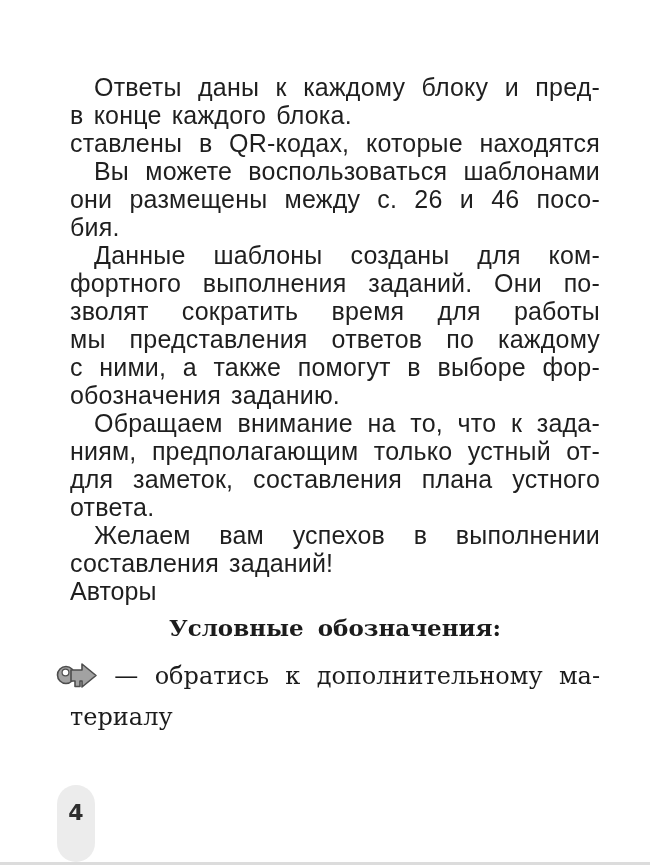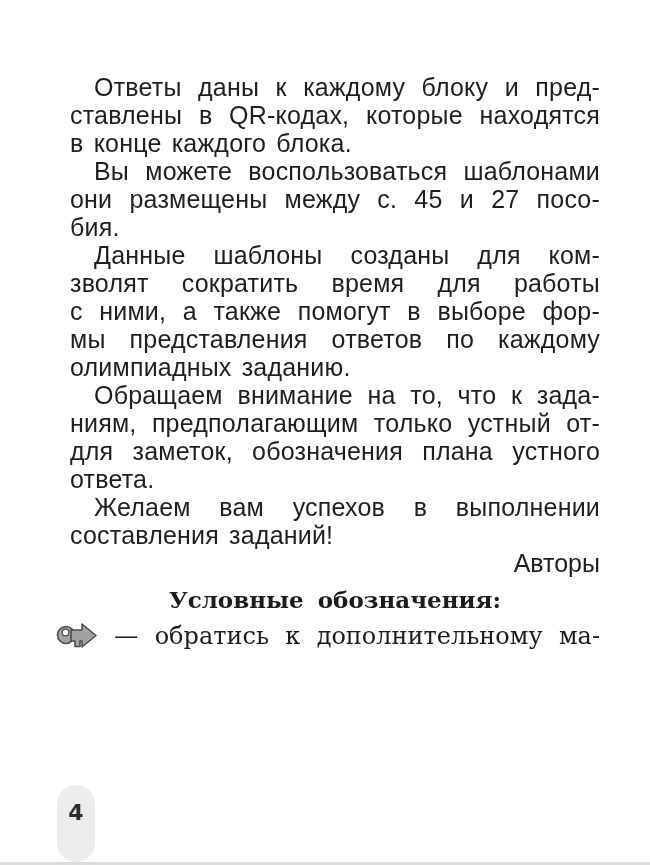--- a/index.html
+++ b/index.html
@@ -22,35 +22,34 @@
     color:#1f1f1f;
     letter-spacing:0.2px;
   }
   .para { margin:0; }
   .tline { text-align:justify; text-align-last:justify; }
   .tline.jlast { text-align-last:left; word-spacing:3px; }
   .tline.findent { text-indent:24px; }
   
   .signature {
     font-size:25px; line-height:28px; color:#1f1f1f;
-    text-align:right;
   }
   
   .legend-heading {
     margin-top:8px;
     font-family:"DejaVu Serif", serif;
     font-weight:bold;
     font-size:23px;
     line-height:30px;
     color:#1c1c1c;
     text-align:center;
     word-spacing:6px;
   }
   .legend-line1 {
-    margin-top:4px;
+    margin-top:16px;
     margin-left:-14px;           
     font-family:"DejaVu Serif", serif;
     font-size:24px;
     line-height:33px;
     color:#1c1c1c;
     text-align:justify;
     text-align-last:justify;
   }
   .legend-line1 .icon-wrap { display:inline-block; vertical-align:-8px; }
   .legend-line2 {
@@ -88,39 +87,40 @@
 </head>
 <body>
 
 <div class="page">
 
   <div class="text-col">
 
     <div class="paras" id="paragraphs">
         <div class="para">
           <div class="tline findent">Ответы даны к каждому блоку и пред-</div>
+          <div class="tline jlast">в конце каждого блока.</div>
           <div class="tline">ставлены в QR-кодах, которые находятся</div>
-          <div class="tline jlast">в конце каждого блока.</div>
         </div>
         <div class="para">
           <div class="tline findent">Вы можете воспользоваться шаблонами</div>
-          <div class="tline">они размещены между с. 45 и 27 посо-</div>
+          <div class="tline">они размещены между с. 26 и 46 посо-</div>
           <div class="tline jlast">бия.</div>
         </div>
         <div class="para">
           <div class="tline findent">Данные шаблоны созданы для ком-</div>
+          <div class="tline">фортного выполнения заданий. Они по-</div>
           <div class="tline">зволят сократить время для работы</div>
+          <div class="tline">мы представления ответов по каждому</div>
           <div class="tline">с ними, а также помогут в выборе фор-</div>
-          <div class="tline">мы представления ответов по каждому</div>
-          <div class="tline jlast">олимпиадных заданию.</div>
+          <div class="tline jlast">обозначения заданию.</div>
         </div>
         <div class="para">
           <div class="tline findent">Обращаем внимание на то, что к зада-</div>
           <div class="tline">ниям, предполагающим только устный от-</div>
-          <div class="tline">для заметок, обозначения плана устного</div>
+          <div class="tline">для заметок, составления плана устного</div>
           <div class="tline jlast">ответа.</div>
         </div>
         <div class="para">
           <div class="tline findent">Желаем вам успехов в выполнении</div>
           <div class="tline jlast">составления заданий!</div>
         </div>
       </div>
 
     <div class="signature">Авторы</div>
 
@@ -130,20 +130,21 @@
       <span class="icon-wrap"><svg width="42" height="33" viewBox="0 0 42 33" aria-hidden="true">
         <g>
           <circle cx="10" cy="16" r="8.5" fill="#a2a2a2" stroke="#4d4d4d" stroke-width="1.6"></circle>
           <path d="M15 11 L26 11 L26 5 L40 16.5 L26 28 L26 22 L24 22 L24 27.5 L19 27.5 L19 22 L15 22 Z" fill="#a2a2a2" stroke="#4d4d4d" stroke-width="1.6" stroke-linejoin="round"></path>
           <circle cx="9.5" cy="13.5" r="3.4" fill="#ffffff" stroke="#4d4d4d" stroke-width="1.2"></circle>
         </g>
       </svg></span>
       <span>— обратись к дополнительному ма-</span>
     </div>
 
+    <div class="legend-line2">териалу</div>
 
   </div>
 
   <div class="page-pill">
     <span class="num">4</span>
   </div>
 
   <div class="bottom-edge"></div>
 
 </div>

